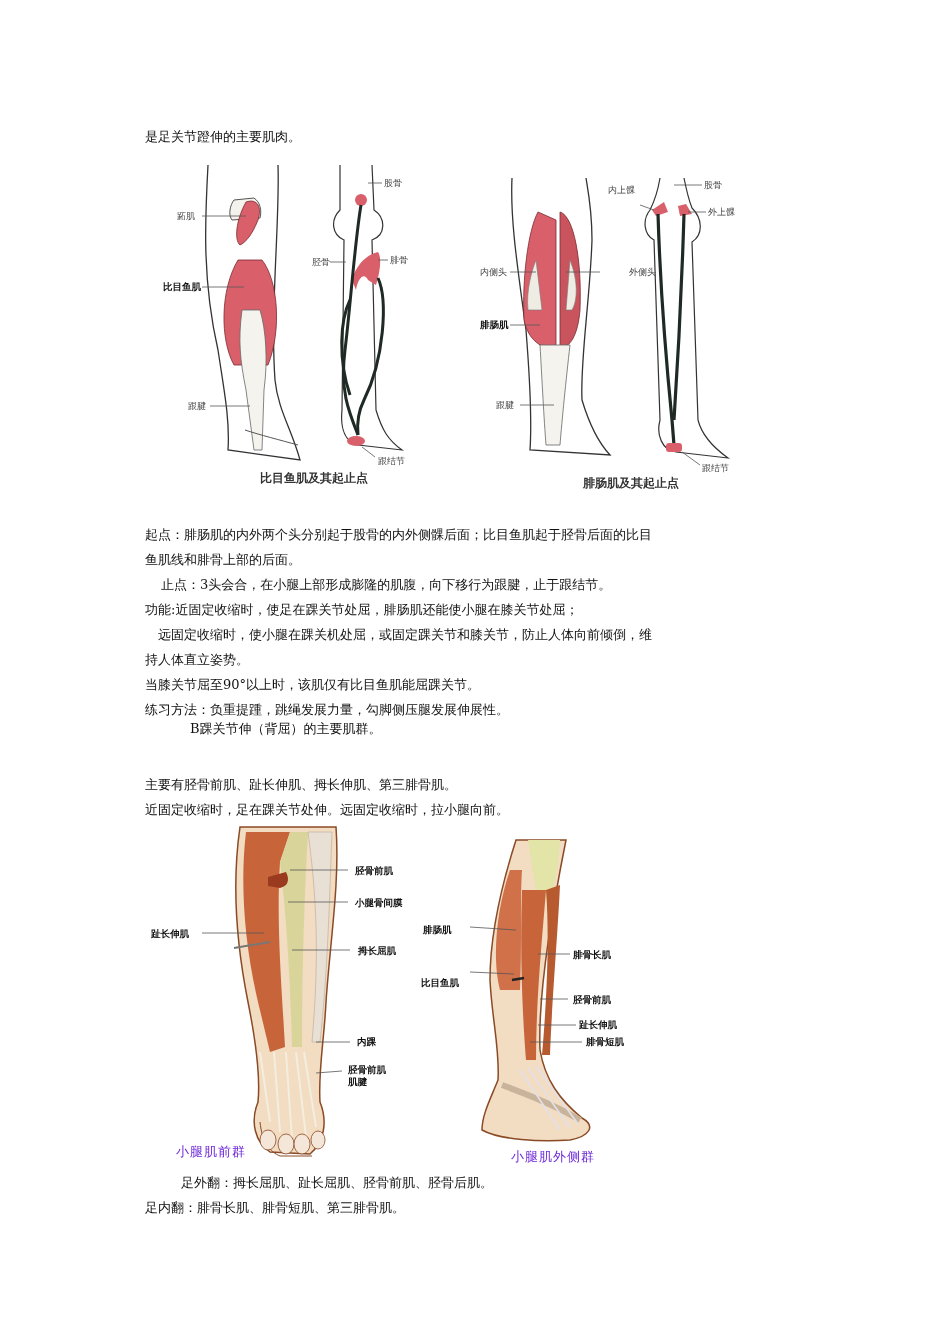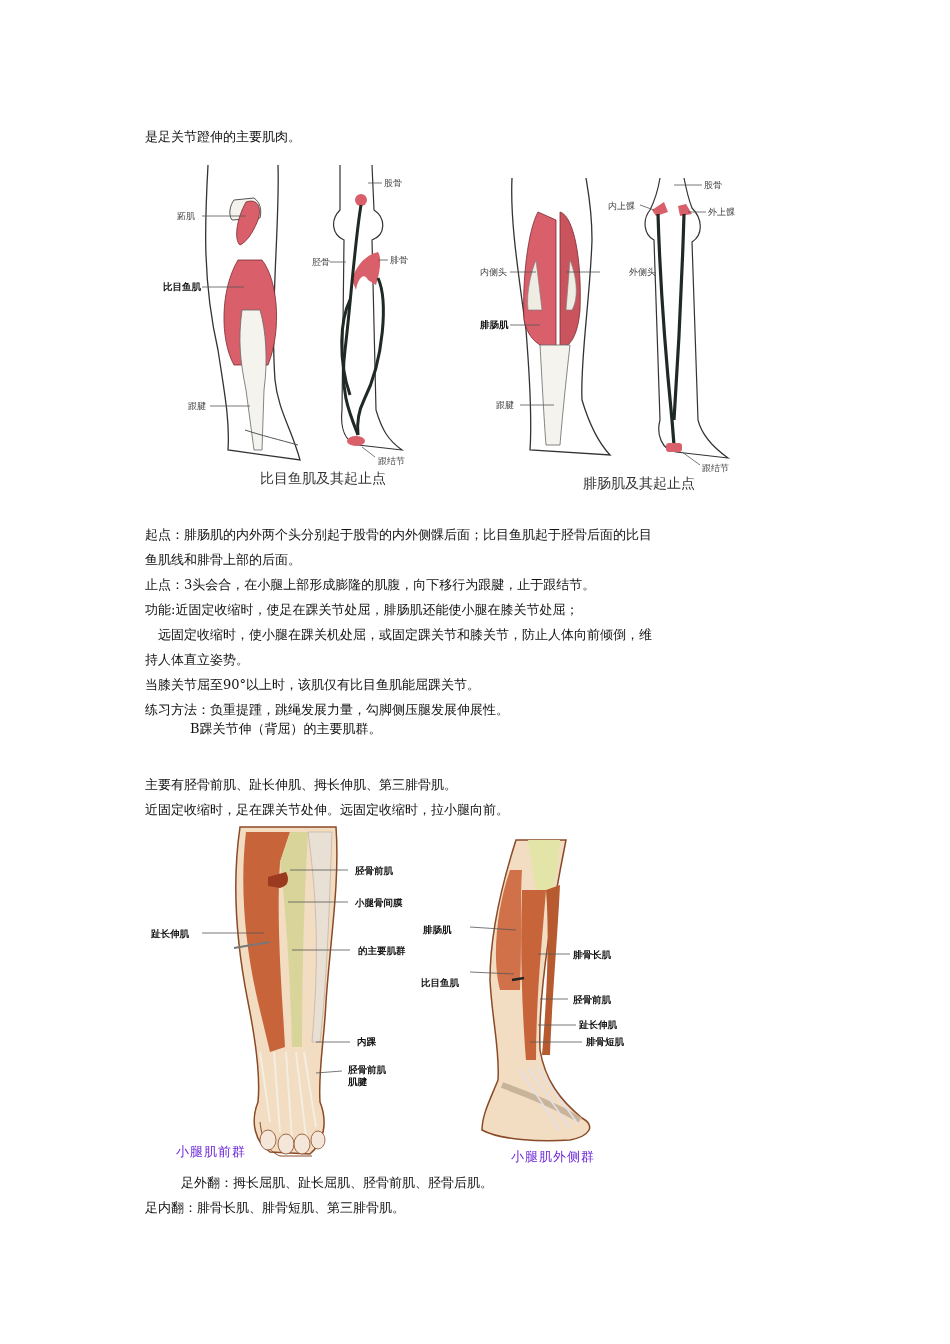--- a/index.html
+++ b/index.html
@@ -4,21 +4,21 @@
 <style>
   html, body { margin:0; padding:0; background:#ffffff; }
   body { width:950px; height:1344px; position:relative; overflow:hidden;
          font-family:"DejaVu Serif","Liberation Serif",serif; color:#111; }
   .p { position:absolute; left:145px; font-size:13px; line-height:24px; white-space:nowrap; }
   .fig { position:absolute; }
   .lbl { position:absolute; font-family:"DejaVu Sans","Liberation Sans",sans-serif; white-space:nowrap; }
   .lbl.s1 { font-size:9px; color:#444;text-align:right; }
   .lbl.s2 { font-size:9.5px; color:#111; font-weight:bold; }
   .cap { position:absolute; font-family:"DejaVu Sans","Liberation Sans",sans-serif; white-space:nowrap; }
-  .cap.c1 { font-size:14px; color:#333; }
+  .cap.c1 { font-size:12px; color:#333;font-weight:bold; }
   .cap.c2 { font-size:13px; color:#6d28d9; letter-spacing:1px; }
   svg { position:absolute; left:0; top:0; overflow:visible; }
 </style>
 </head>
 <body>
 
 <div class="p" style="top:125px;">是足关节蹬伸的主要肌肉。</div>
 
 <div class="fig" style="left:150px;top:160px;width:300px;height:330px;">
   <svg width="300" height="330">
@@ -77,29 +77,29 @@
     <line x1="204" y1="25" x2="232" y2="25" stroke="#555" stroke-width="0.8"></line>
     <line x1="170" y1="45" x2="184" y2="50" stroke="#555" stroke-width="0.8"></line>
     <line x1="218" y1="52" x2="236" y2="52" stroke="#555" stroke-width="0.8"></line>
     <line x1="212" y1="292" x2="230" y2="305" stroke="#555" stroke-width="0.8"></line>
   </svg>
   <span class="lbl s1" style="left:10px;top:106px;">内侧头</span>
   <span class="lbl s1" style="left:135px;top:106px;margin-left:24px;">外侧头</span>
   <span class="lbl s2" style="left:10px;top:159px;">腓肠肌</span>
   <span class="lbl s1" style="left:26px;top:239px;">跟腱</span>
   <span class="lbl s1" style="left:234px;top:19px;">股骨</span>
-  <span class="lbl s1" style="left:138px;top:40px;">内上髁</span>
+  <span class="lbl s1" style="left:138px;top:24px;">内上髁</span>
   <span class="lbl s1" style="left:238px;top:46px;">外上髁</span>
   <span class="lbl s1" style="left:232px;top:302px;">跟结节</span>
   <span class="cap c1" style="left:113px;top:315px;">腓肠肌及其起止点</span>
 </div>
 
 <div class="p" style="top:523px;">起点：腓肠肌的内外两个头分别起于股骨的内外侧髁后面；比目鱼肌起于胫骨后面的比目</div>
 <div class="p" style="top:548px;">鱼肌线和腓骨上部的后面。</div>
-<div class="p" style="top:573px;">止点：3头会合，在小腿上部形成膨隆的肌腹，向下移行为跟腱，止于跟结节。</div>
+<div class="p" style="top:573px;margin-left:16px;">止点：3头会合，在小腿上部形成膨隆的肌腹，向下移行为跟腱，止于跟结节。</div>
 <div class="p" style="top:598px;">功能:近固定收缩时，使足在踝关节处屈，腓肠肌还能使小腿在膝关节处屈；</div>
 <div class="p" style="top:623px;">　远固定收缩时，使小腿在踝关机处屈，或固定踝关节和膝关节，防止人体向前倾倒，维</div>
 <div class="p" style="top:648px;">持人体直立姿势。</div>
 <div class="p" style="top:673px;">当膝关节屈至90°以上时，该肌仅有比目鱼肌能屈踝关节。</div>
 <div class="p" style="top:698px;">练习方法：负重提踵，跳绳发展力量，勾脚侧压腿发展伸展性。</div>
 
 <div class="p" style="top:717px;margin-left:45px;">B踝关节伸（背屈）的主要肌群。</div>
 <div class="p" style="top:773px;">主要有胫骨前肌、趾长伸肌、拇长伸肌、第三腓骨肌。</div>
 <div class="p" style="top:798px;">近固定收缩时，足在踝关节处伸。远固定收缩时，拉小腿向前。</div>
 
@@ -120,21 +120,21 @@
     <line x1="148" y1="80" x2="208" y2="80" stroke="#555" stroke-width="0.8"></line>
     <line x1="62" y1="111" x2="124" y2="111" stroke="#555" stroke-width="0.8"></line>
     <line x1="94" y1="126" x2="130" y2="120" stroke="#777" stroke-width="2"></line>
     <line x1="152" y1="128" x2="210" y2="128" stroke="#555" stroke-width="0.8"></line>
     <line x1="176" y1="220" x2="210" y2="220" stroke="#555" stroke-width="0.8"></line>
     <line x1="176" y1="251" x2="202" y2="249" stroke="#555" stroke-width="0.8"></line>
   </svg>
   <span class="lbl s2" style="left:215px;top:43px;">胫骨前肌</span>
   <span class="lbl s2" style="left:215px;top:75px;">小腿骨间膜</span>
   <span class="lbl s2" style="left:11px;top:106px;">趾长伸肌</span>
-  <span class="lbl s2" style="left:218px;top:123px;">的主要肌群</span>
+  <span class="lbl s2" style="left:218px;top:123px;">拇长屈肌</span>
   <span class="lbl s2" style="left:217px;top:214px;">内踝</span>
   <span class="lbl s2" style="left:208px;top:242px;">胫骨前肌</span>
   <span class="lbl s2" style="left:208px;top:254px;">肌腱</span>
   <span class="cap c2" style="left:36px;top:321px;">小腿肌前群</span>
 </div>
 
 <div class="fig" style="left:410px;top:830px;width:240px;height:340px;">
   <svg width="240" height="340">
     <path d="M106,10 C90,60 80,110 80,150 C82,190 90,220 88,250 C80,270 72,285 72,300 C90,310 130,312 160,310 C180,306 186,296 172,288 C150,270 135,250 130,220 C128,170 138,100 156,10 Z" fill="#f2dcc2" stroke="#8a4a26" stroke-width="1.5"></path>
     <path d="M118,10 L150,10 C148,40 144,60 138,70 L126,60 Z" fill="#e2e4a8"></path>

